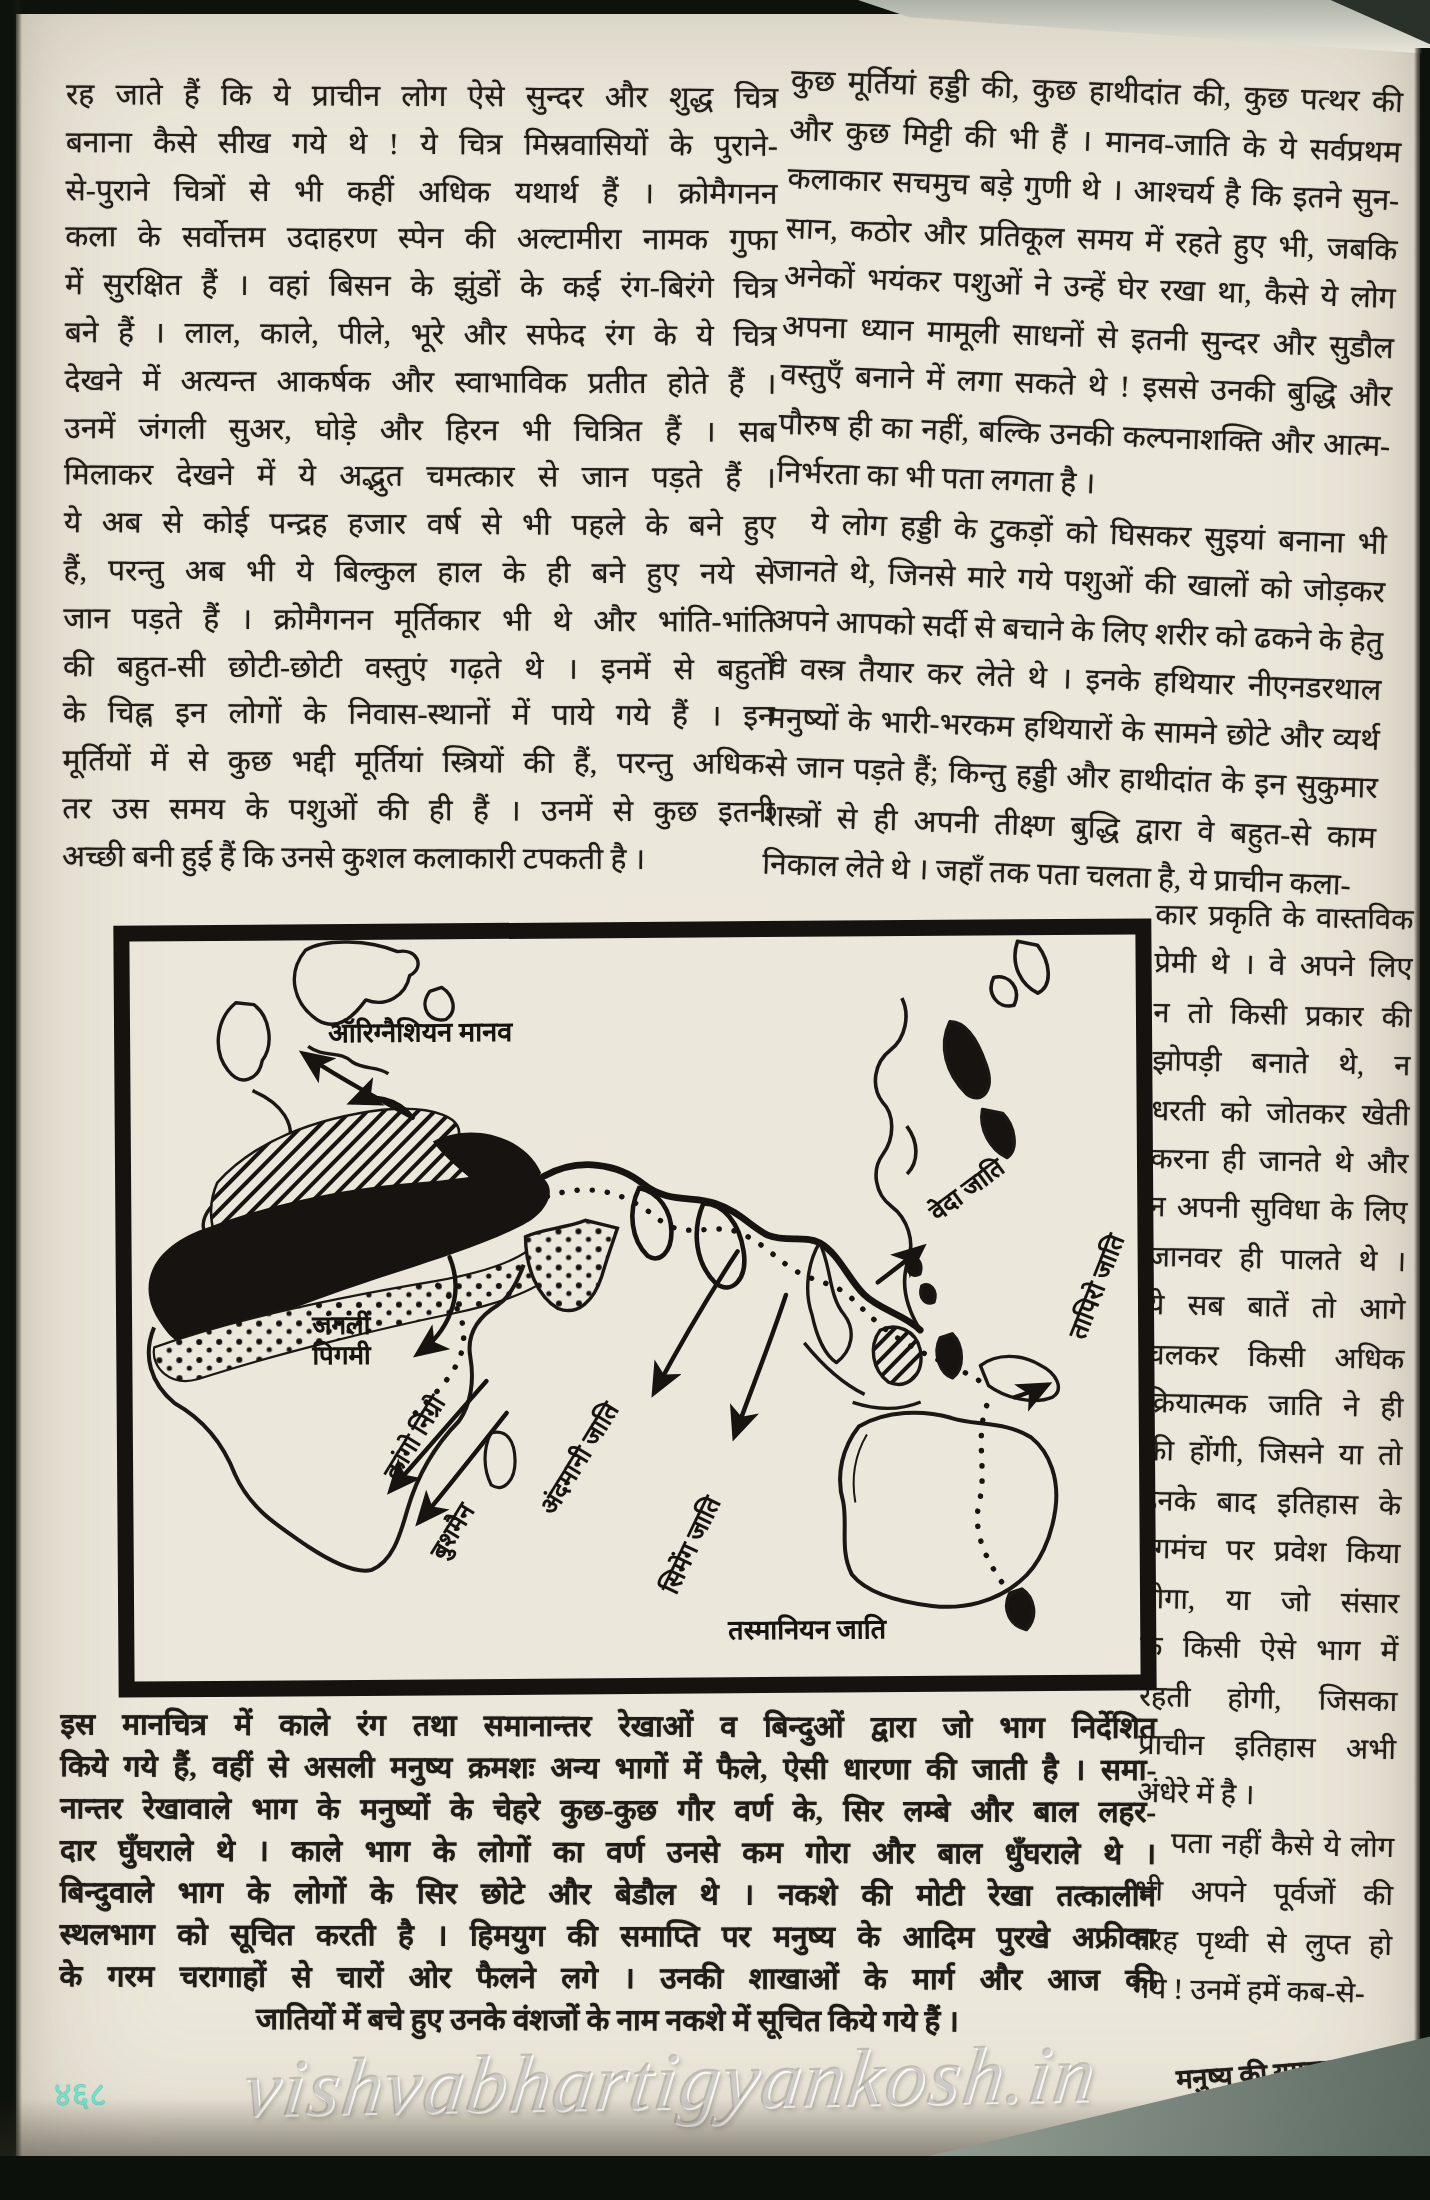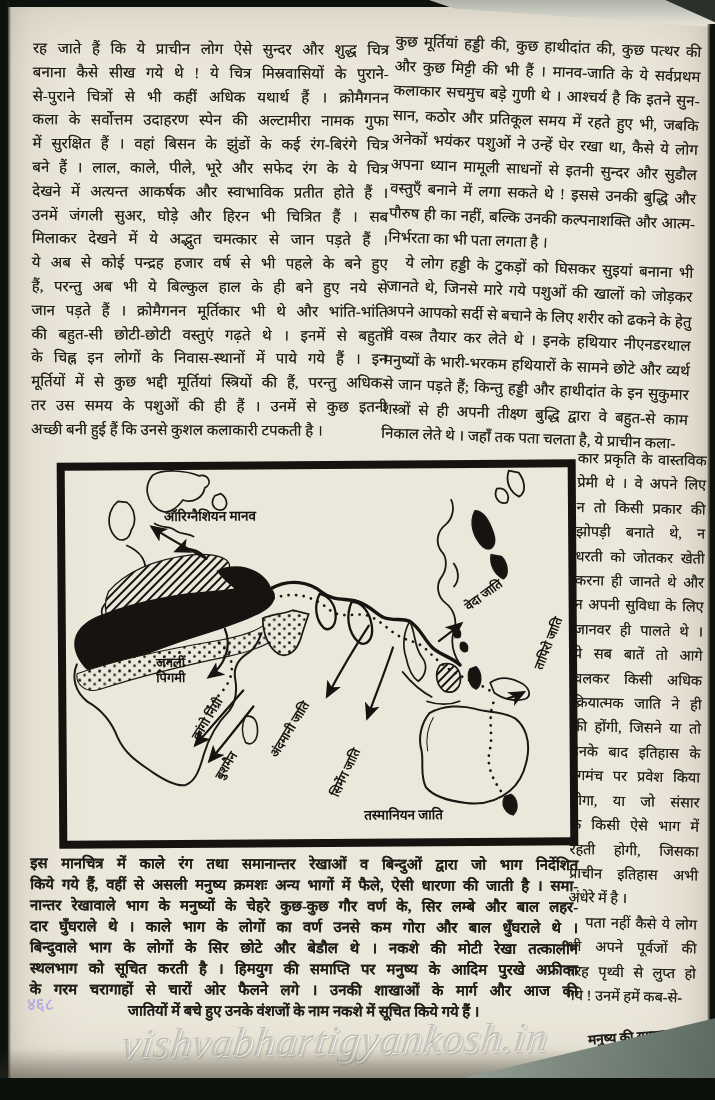--- a/index.html
+++ b/index.html
@@ -38,21 +38,21 @@
   .caption{left:30px;top:854px;width:548px;font-size:14.8px;line-height:21px;font-weight:bold;
         transform:rotate(.2deg);}
   .caption .tline:last-child{text-align-last:center;}
 
   
   .map{position:absolute;left:57px;top:460px;width:521px;height:389px;transform:rotate(-.4deg);}
   .map svg{display:block;width:100%;height:100%;}
   .map text{font-family:"Liberation Serif","DejaVu Serif",serif;font-weight:bold;fill:#171310;}
 
   
-  .page-number{position:absolute;left:27px;top:992px;font-size:17px;color:#c4b5fd;
+  .page-number{position:absolute;left:27px;top:1035px;font-size:17px;color:#5eead4;
         text-shadow:0 0 .5px rgba(30,25,18,.6);}
   .watermark{position:absolute;left:100px;top:1016px;width:470px;text-align:center;
         font-size:41px;font-style:italic;letter-spacing:1px;
         color:rgba(108,102,88,.30);
         text-shadow:1px 1px 0 rgba(255,255,255,.85), 2px 2px 2px rgba(70,66,54,.28);
         transform:skewX(-8deg) rotate(-1deg);}
   .book-title{position:absolute;left:588px;top:1026px;width:126px;font-size:13.5px;font-weight:bold;
         color:#201c17;white-space:nowrap;transform:rotate(-4deg);
         text-shadow:0 0 .5px rgba(30,25,18,.6);}
 </style>

